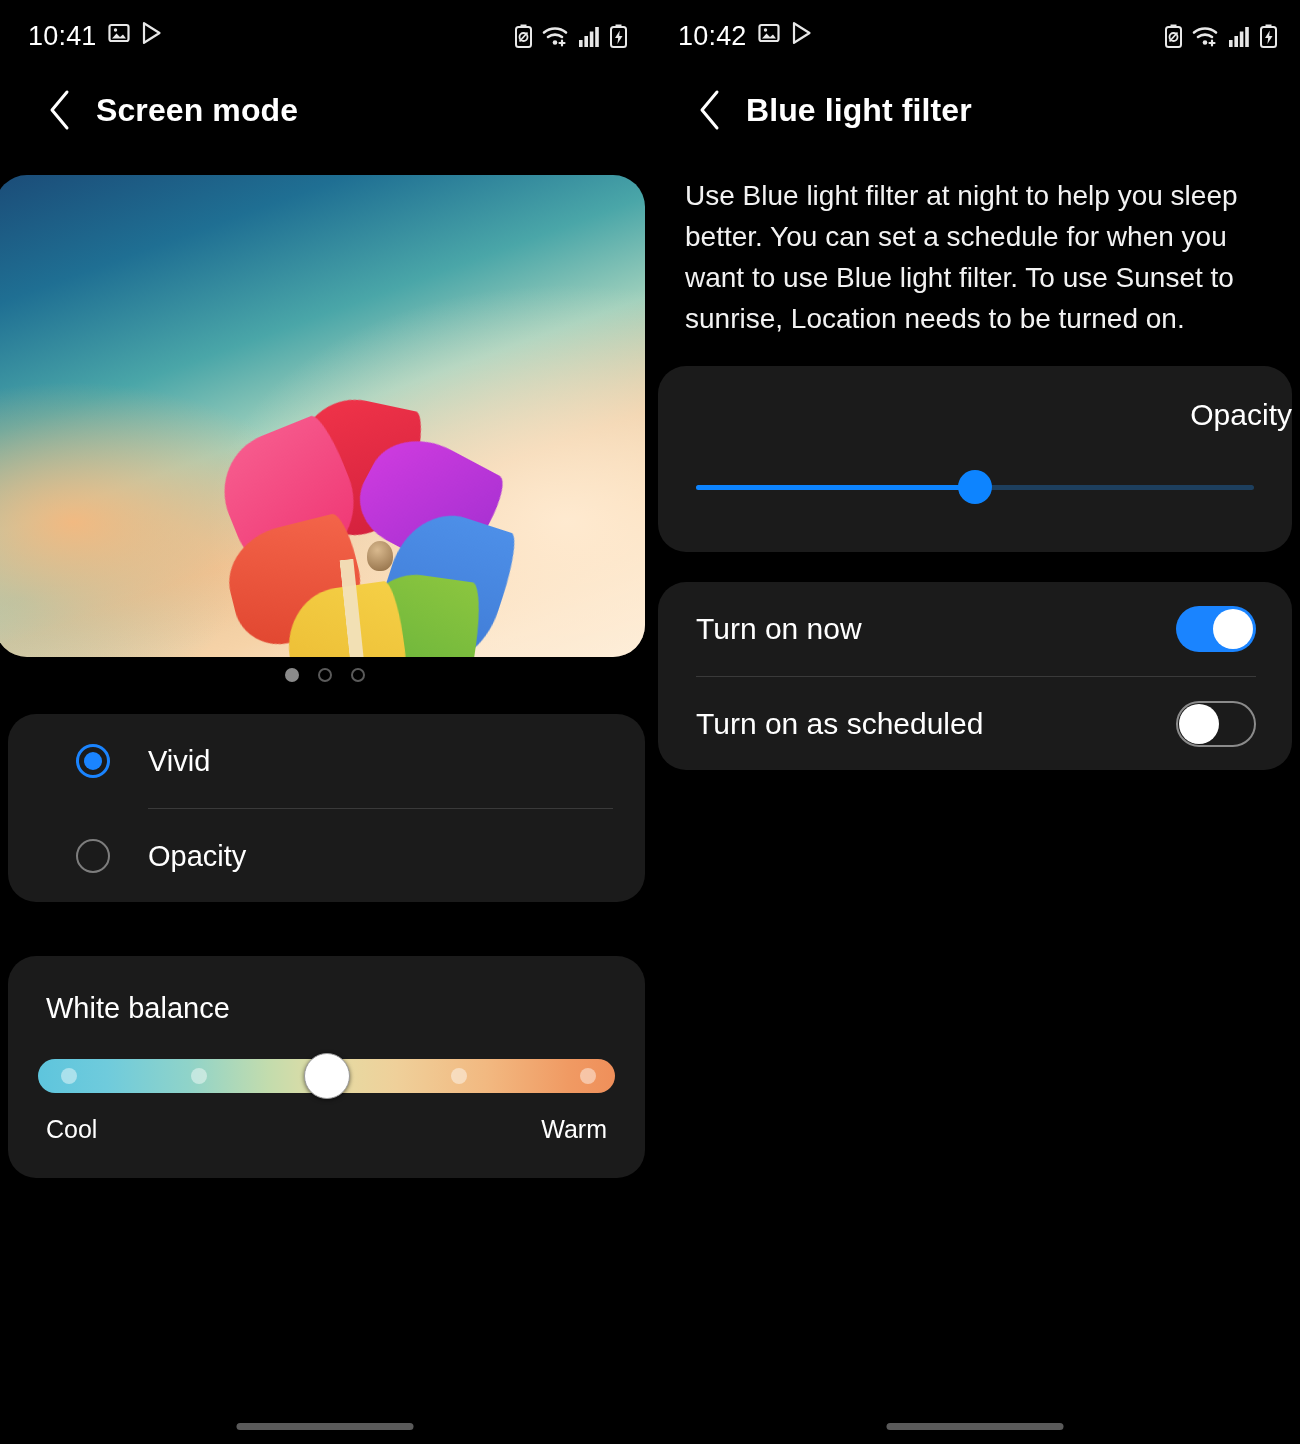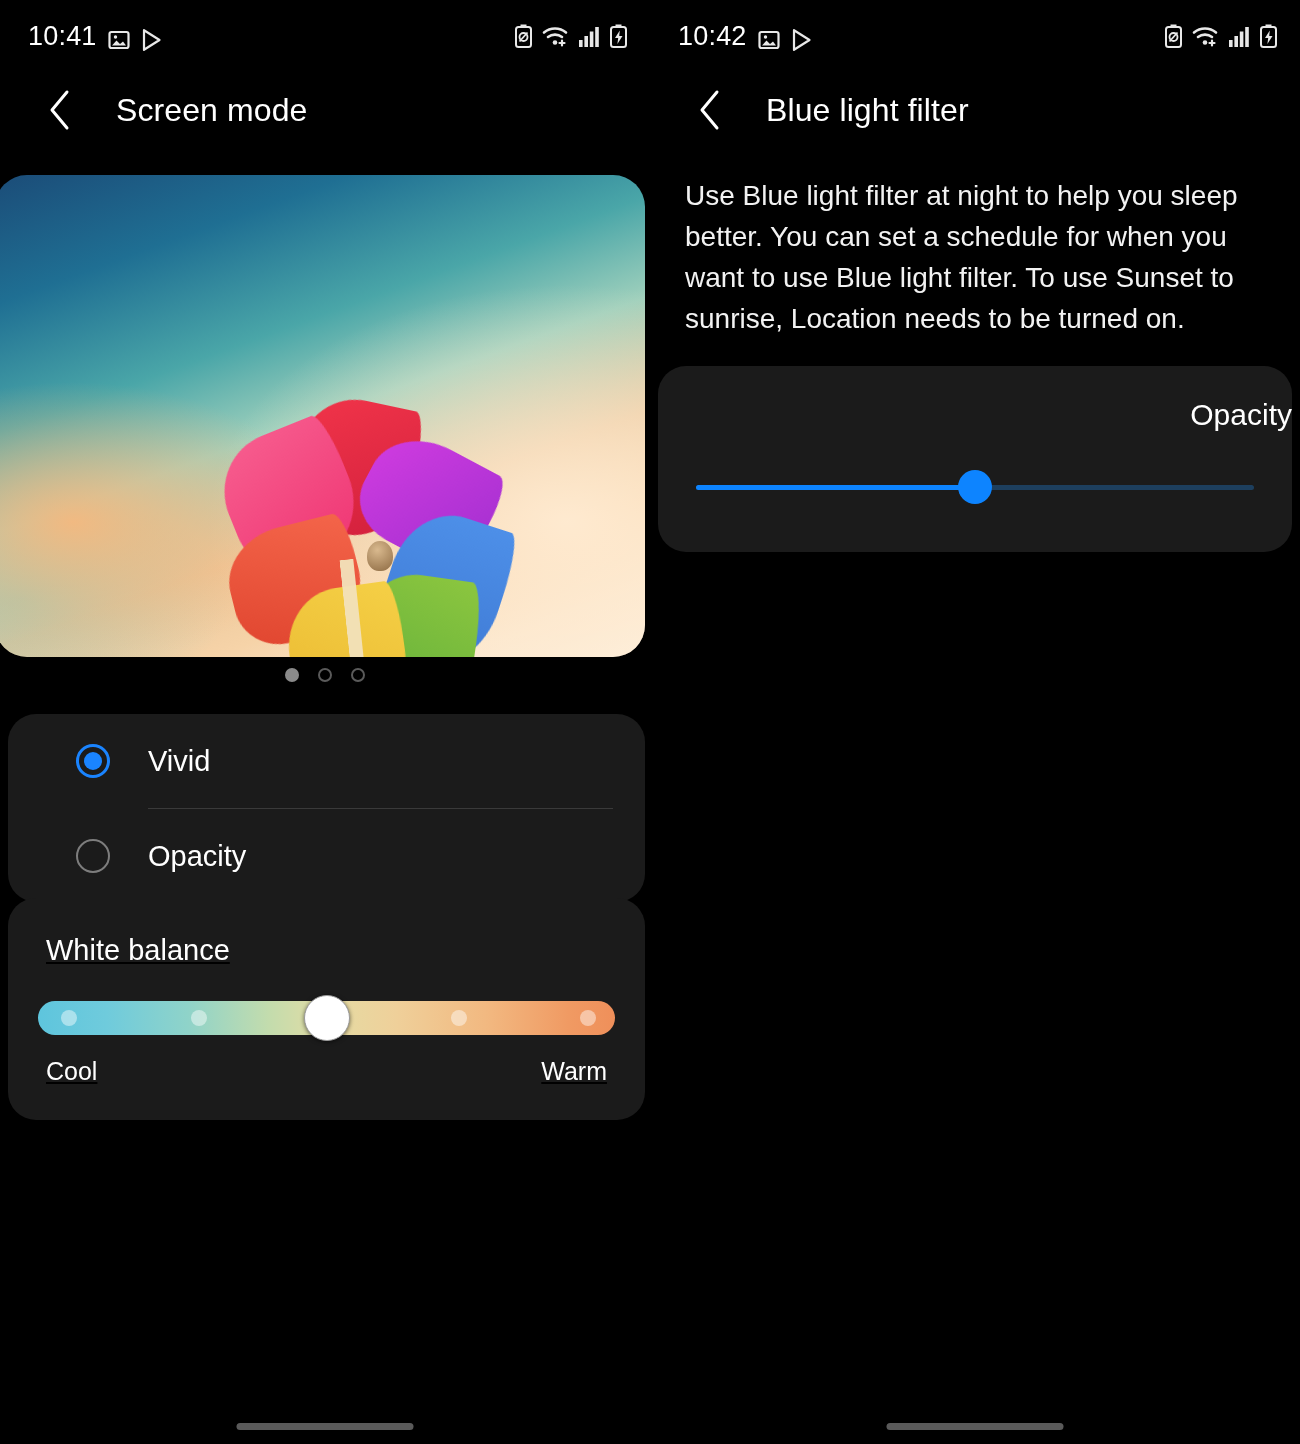--- a/index.html
+++ b/index.html
@@ -22,21 +22,21 @@
     overflow: hidden;
   }
 
   
   .statusbar {
     position: absolute; top: 0; left: 0;
     width: 650px; height: 72px;
     display: flex; align-items: center;
     padding: 0 22px 0 28px;
   }
-  .status-left { display: flex; align-items: flex-end; gap: 10px; }
+  .status-left { display: flex; align-items: flex-start; gap: 10px; }
   .status-time {
     color: #fff; font-size: 27px; letter-spacing: .2px;
     font-family: "Liberation Sans", sans-serif;
   }
   .status-right { margin-left: auto; display: flex; align-items: center; gap: 9px; }
   .sicon { display: block; }
 
   
   .header {
     position: absolute; top: 72px; left: 0;
@@ -45,22 +45,22 @@
     padding-left: 40px;
   }
   .back-btn {
     width: 40px; height: 40px;
     display: flex; align-items: center; justify-content: center;
     cursor: pointer;
   }
   .page-title {
     color: #fff;
     font-size: 32px;
-    font-weight: 400;
-    margin-left: 36px;
+    font-weight: 700;
+    margin-left: 16px;
     letter-spacing: .1px;
   }
 
   
   .preview-wrap {
     position: absolute;
     top: 175px; left: -5px;
     width: 650px; height: 482px;
     border-radius: 32px;
     overflow: hidden;
@@ -137,21 +137,21 @@
   }
   .radio.off { border: 2px solid #7d7d7d; }
   .radio-label {
     color: #fff; font-size: 29px; margin-left: 38px; font-weight: 400;
   }
   .row-divider {
     height: 1px; background: #3a3a3a;
     margin-left: 112px; margin-right: 32px;
   }
 
-  #wb-card { top: 898px; height: 222px; text-decoration: underline; }
+  #wb-card { top: 956px; height: 222px; }
   .wb-title {
     color: #fff; font-size: 29px;
     padding: 36px 0 0 38px;
   }
   .wb-slider {
     position: relative;
     margin: 34px 30px 0 30px;
     height: 34px;
   }
   .wb-track {
@@ -427,17 +427,32 @@
 
     <div class="rcard" id="opacity-card">
       <div class="op-title">Opacity</div>
       <div class="op-slider">
         <div class="op-track-bg"></div>
         <div class="op-track-fill" style="width:50%"></div>
         <div class="op-thumb" style="left:50%"></div>
       </div>
     </div>
 
+    <div class="rcard" id="toggle-card">
+      <div class="toggle-row">
+        <span class="toggle-label">Turn on now</span>
+        <span class="switch on">
+          <span class="knob"></span>
+        </span>
+      </div>
+      <div class="tg-divider"></div>
+      <div class="toggle-row">
+        <span class="toggle-label">Turn on as scheduled</span>
+        <span class="switch off">
+          <span class="knob"></span>
+        </span>
+      </div>
+    </div>
 
     <div class="gesture-bar"></div>
   </div>
 
 </div>
 
 </body></html>

